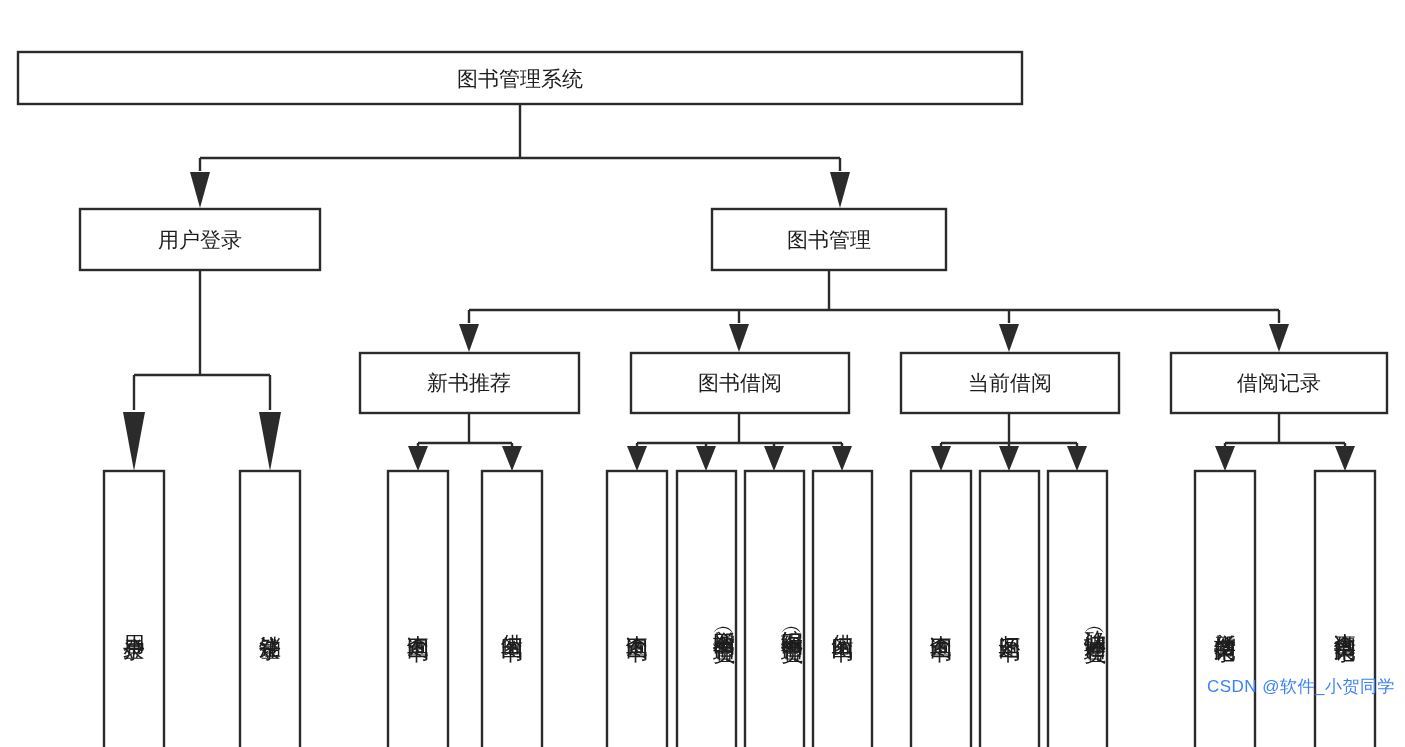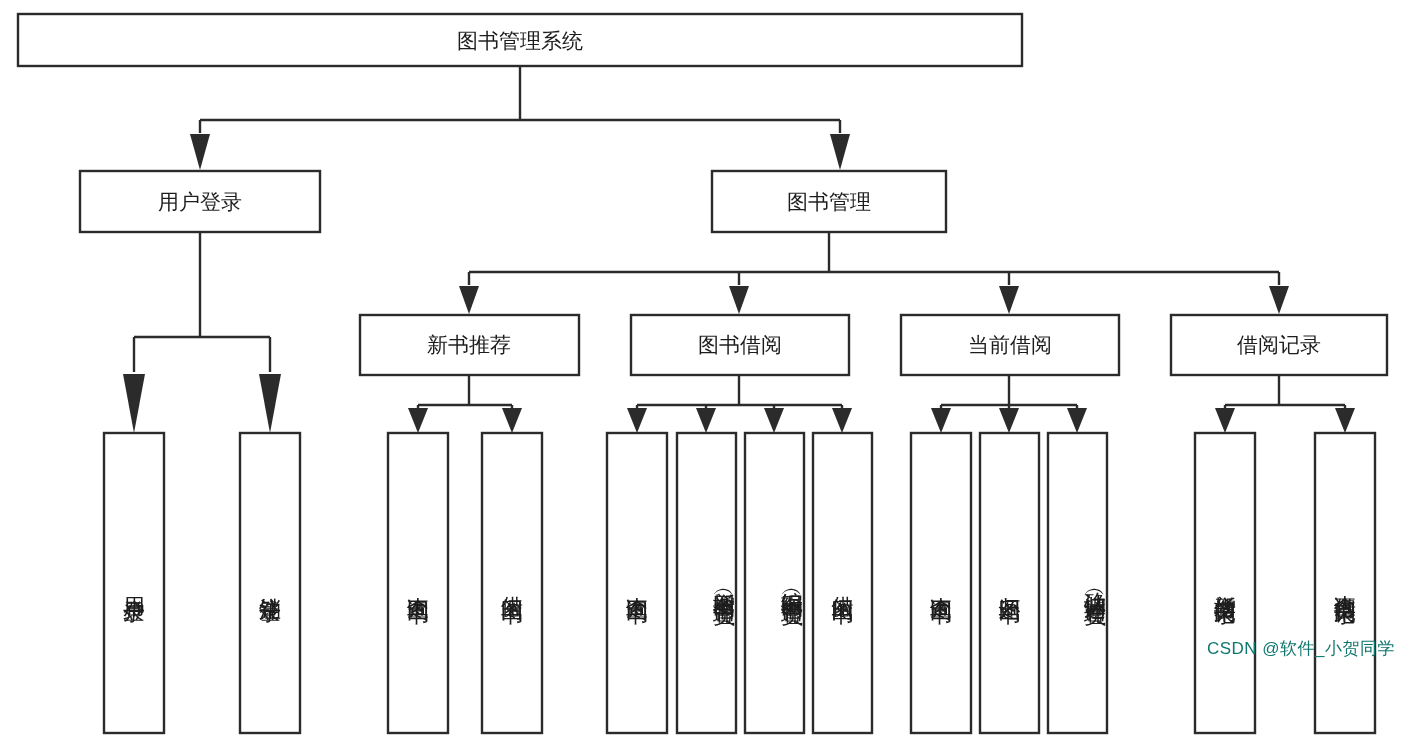--- a/index.html
+++ b/index.html
@@ -11,20 +11,21 @@
     width: 1405px;
     height: 747px;
     font-family: "Liberation Sans", "DejaVu Sans", sans-serif;
     overflow: hidden;
   }
   #diagram-root {
     position: relative;
     width: 1405px;
     height: 666px;
     background: #ffffff;
+    margin-top: 38px;
   }
   svg.canvas {
     position: absolute;
     top: 0; left: 0;
     width: 1405px;
     height: 747px;
   }
   .node-box {
     fill: #ffffff;
     stroke: #2b2b2b;
@@ -61,21 +62,21 @@
     justify-content: center;
     white-space: nowrap;
     pointer-events: none;
   }
   .watermark {
     position: absolute;
     right: 10px;
     bottom: 6px;
     font-family: "Liberation Sans", "DejaVu Sans", sans-serif;
     font-size: 17px;
-    color: #0f766e;
+    color: #3b82f6;
     white-space: nowrap;
     letter-spacing: 0.5px;
   }
 </style>
 </head>
 <body>
 
 <div id="diagram-root">
 
   <svg class="canvas" viewBox="0 0 1405 747" xmlns="http://www.w3.org/2000/svg">

